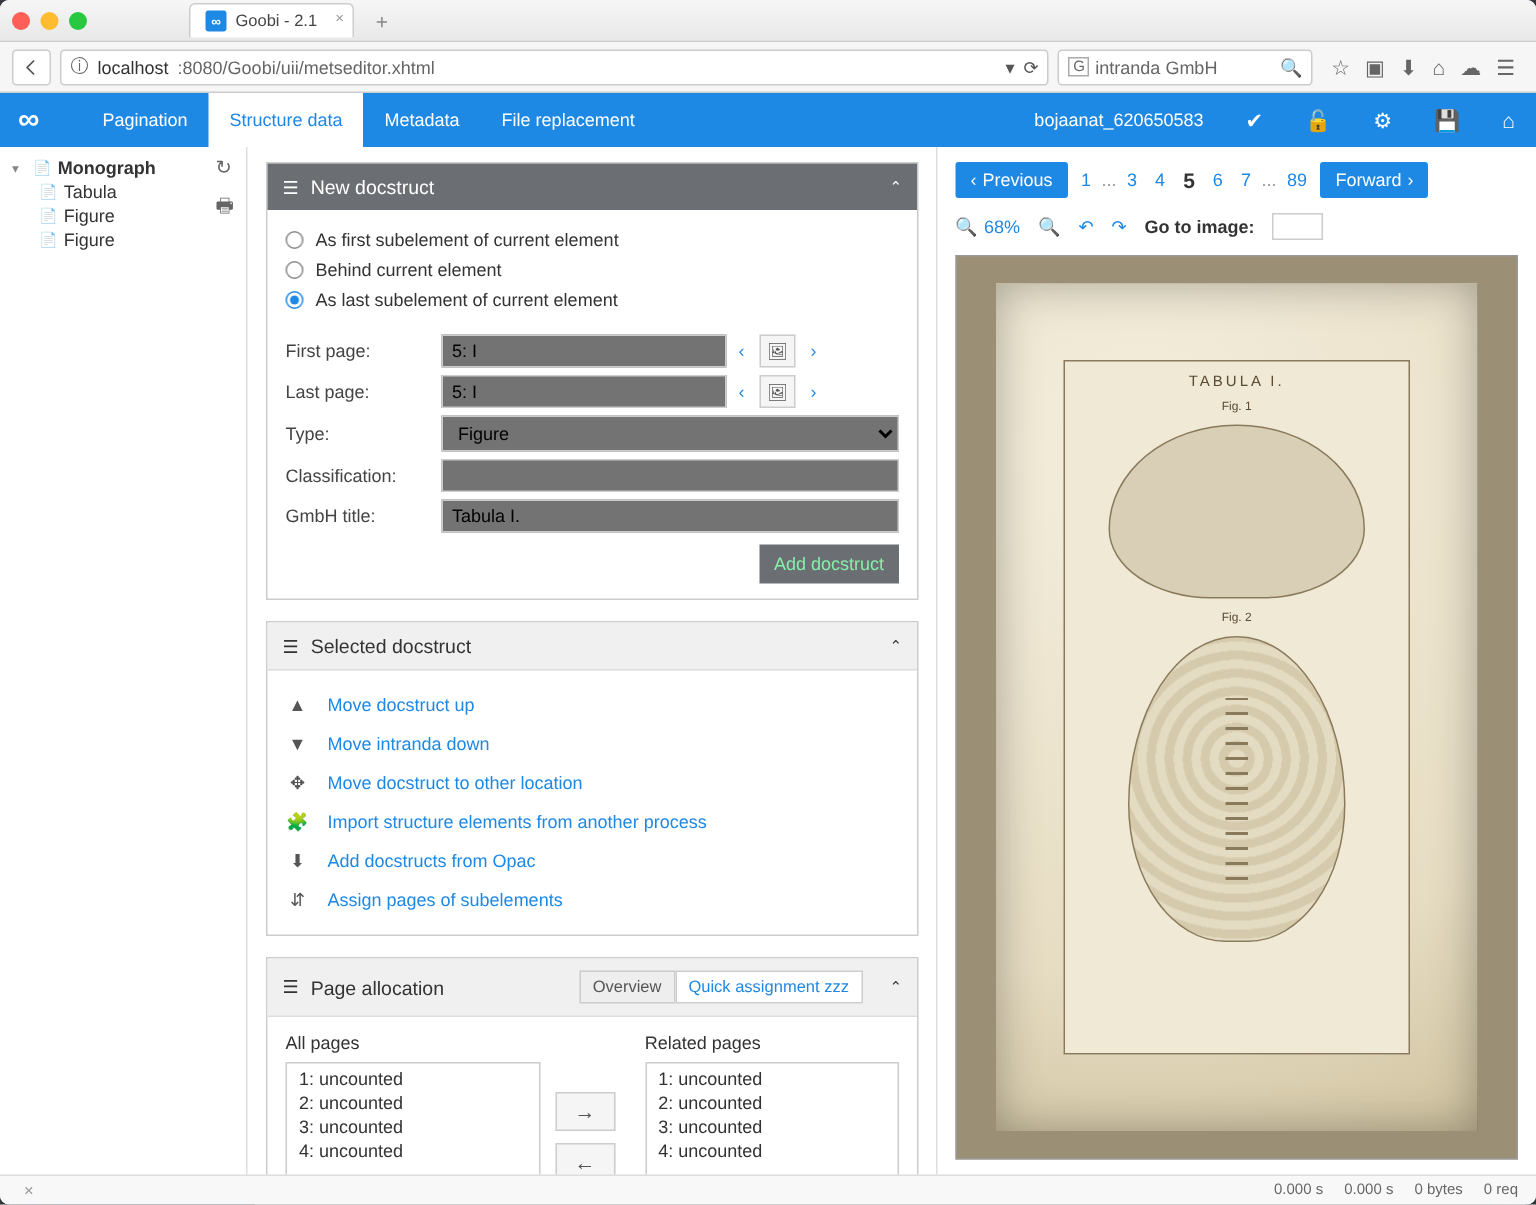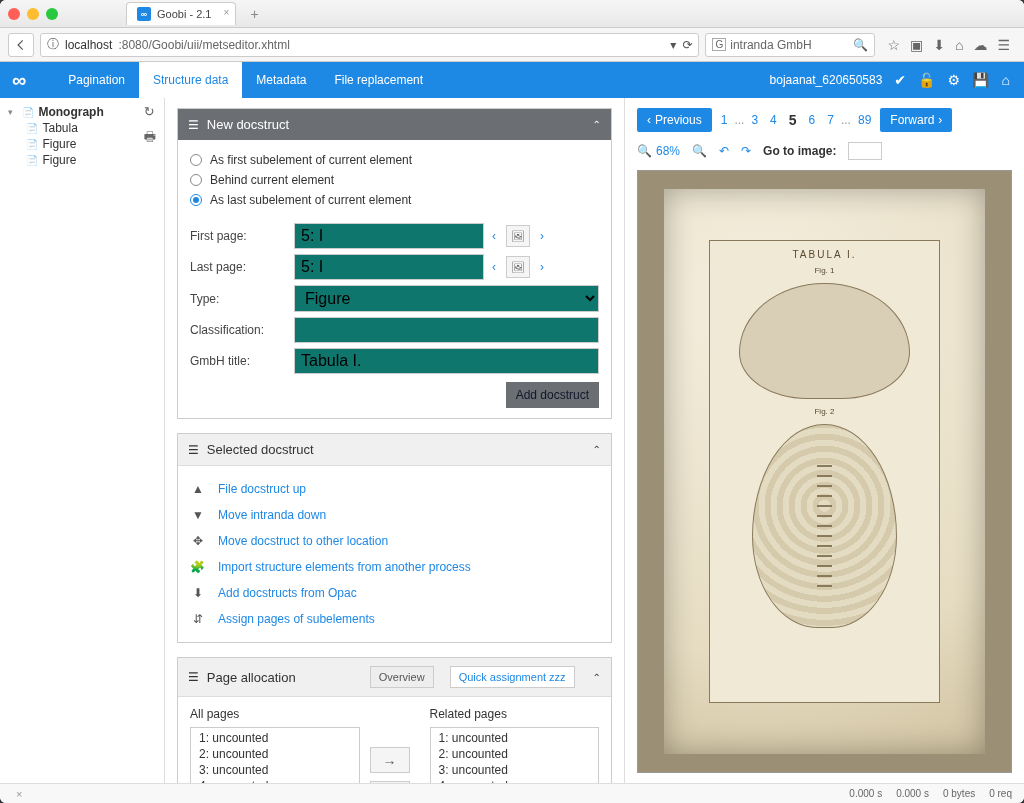--- a/index.html
+++ b/index.html
@@ -21,21 +21,21 @@
 .searchbox { width: 170px; height: 24px; border: 1px solid #ccc; border-radius: 3px; background: #fff; display: flex; align-items: center; padding: 0 6px; gap: 4px; font-size: 12px; color: #666; }
 .tool-icons { display: flex; gap: 10px; color: #666; font-size: 14px; padding: 0 6px; }
 .tool-icons span { cursor: pointer; }
 .reload { color: #555; font-size: 12px; }
 
 .app { flex: 1; display: flex; flex-direction: column; min-height: 0; }
 .appbar { height: 36px; background: #1e88e5; color: #fff; display: flex; align-items: center; padding: 0 0 0 12px; }
 .logo { font-size: 20px; font-weight: bold; margin-right: 28px; }
 .maintab { padding: 0 14px; height: 36px; display: flex; align-items: center; font-size: 12px; cursor: pointer; }
 .maintab.active { background: #fff; color: #1e88e5; }
-.appbar-right { margin-left: auto; display: flex; align-items: center; gap: 12px; padding-right: 14px; font-size: 12px; }
+.appbar-right { margin-left: auto; display: flex; align-items: center; gap: 28px; padding-right: 14px; font-size: 12px; }
 .appbar-right .ico { font-size: 14px; cursor: pointer; }
 
 .workspace { flex: 1; display: flex; min-height: 0; }
 .sidebar { width: 165px; border-right: 1px solid #ddd; padding: 6px 8px; font-size: 12px; color: #333; position: relative; }
 .sidebar .tree { }
 .tree-item { display: flex; align-items: center; gap: 4px; padding: 1px 0; cursor: pointer; }
 .tree-caret { color: #888; font-size: 9px; width: 10px; }
 .tree-file { color: #999; font-size: 10px; }
 .tree-label.bold { font-weight: bold; }
 .tree-child { margin-left: 18px; }
@@ -48,34 +48,34 @@
 .panel-header.light { background: #f0f0f0; color: #333; border-bottom: 1px solid #ddd; }
 .panel-header .hamb { font-size: 12px; }
 .panel-header .collapse { margin-left: auto; font-size: 10px; color: inherit; cursor: pointer; }
 .panel-body { padding: 10px 12px; font-size: 12px; color: #333; }
 .radio-row { display: flex; align-items: center; gap: 8px; padding: 3px 0; }
 .radio { width: 12px; height: 12px; border: 1px solid #888; border-radius: 50%; display: inline-block; position: relative; }
 .radio.checked { border-color: #1e88e5; }
 .radio.checked::after { content: ''; position: absolute; inset: 2px; background: #1e88e5; border-radius: 50%; }
 .frow { display: flex; align-items: center; margin: 5px 0; gap: 8px; }
 .frow label { width: 96px; color: #444; }
-.frow input[type=text], .frow select { flex: 1; border: 1px solid #ccc; padding: 3px 6px; font-size: 16px; background: #0f766e; }
+.frow input[type=text], .frow select { flex: 1; border: 1px solid #ccc; padding: 3px 6px; font-size: 12px; background: #737373; }
 .pagectl { display: flex; align-items: center; gap: 10px; }
 .iconbtn { width: 24px; height: 22px; border: 1px solid #ccc; background: #f5f5f5; display: flex; align-items: center; justify-content: center; font-size: 11px; color: #555; cursor: pointer; }
-.add-btn { background: #6b6f73; color: #0f172a; border: none; padding: 6px 10px; font-size: 12px; float: right; cursor: pointer; }
+.add-btn { background: #6b6f73; color: #86efac; border: none; padding: 6px 10px; font-size: 12px; float: right; cursor: pointer; }
 .clear { clear: both; }
 
 .action-list { }
 .action-row { display: flex; align-items: center; gap: 12px; padding: 6px 0; color: #1e88e5; cursor: pointer; }
 .action-ico { width: 16px; text-align: center; color: #555; font-size: 12px; }
 .action-row a { color: #1e88e5; text-decoration: none; }
 
 .page-alloc-header { display: flex; align-items: center; }
 .page-alloc-header .title { flex: 1; }
-.page-alloc-tabs { display: flex; gap: 16px; font-size: 11px; }
+.page-alloc-tabs { display: flex; gap: 0; font-size: 11px; }
 .ptab { padding: 4px 8px; border: 1px solid #ccc; background: #eee; color: #555; cursor: pointer; }
 .ptab.active { background: #fff; color: #1e88e5; }
 
 .alloc-body { display: flex; gap: 10px; }
 .alloc-col { flex: 1; }
 .alloc-col h5 { font-size: 12px; font-weight: normal; color: #333; margin-bottom: 6px; }
 .listbox { border: 1px solid #ccc; height: 120px; overflow-y: auto; padding: 2px 0; }
 .listbox .li { padding: 1px 8px; font-size: 12px; color: #333; cursor: pointer; }
 .alloc-mid { width: 50px; display: flex; flex-direction: column; justify-content: center; gap: 8px; }
 .alloc-mid .iconbtn { width: 40px; height: 26px; font-size: 14px; }
@@ -260,21 +260,21 @@
           <div class="panel">
             <div class="panel-header light">
               <span class="hamb">☰</span>
               <span>Selected docstruct</span>
               <span class="collapse">⌃</span>
             </div>
             <div class="panel-body">
                 <div class="action-list" id="actions">
                   <div class="action-row">
                     <span class="action-ico">▲</span>
-                    <a>File docstruct up</a>
+                    <a>Move docstruct up</a>
                   </div>
                   <div class="action-row">
                     <span class="action-ico">▼</span>
                     <a>Move intranda down</a>
                   </div>
                   <div class="action-row">
                     <span class="action-ico">✥</span>
                     <a>Move docstruct to other location</a>
                   </div>
                   <div class="action-row">

